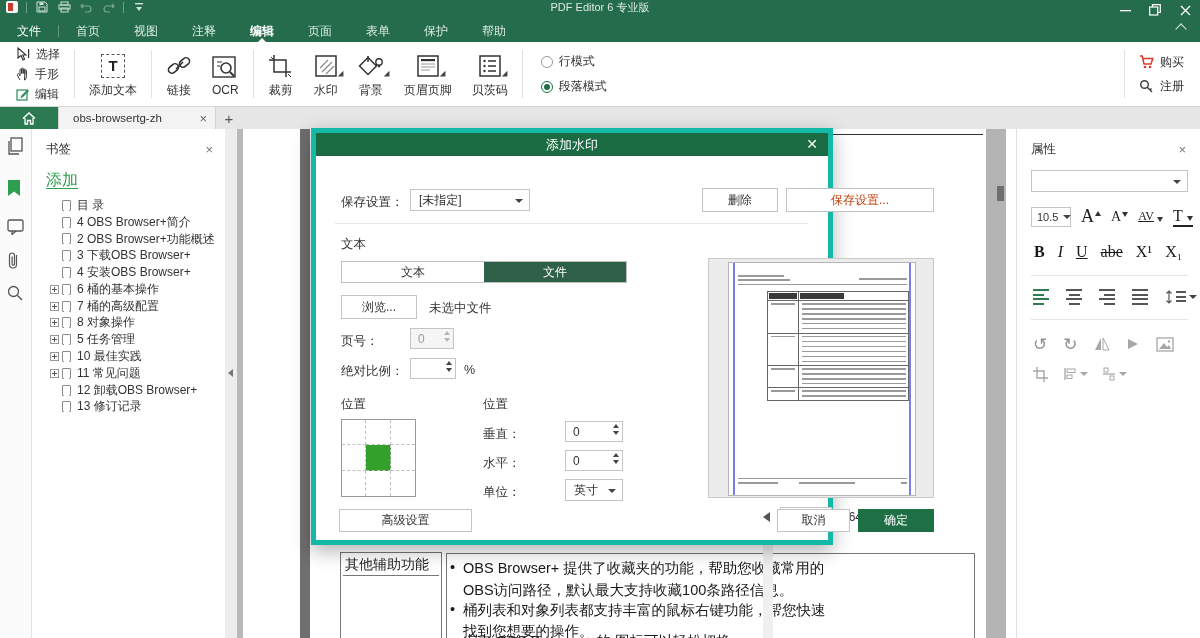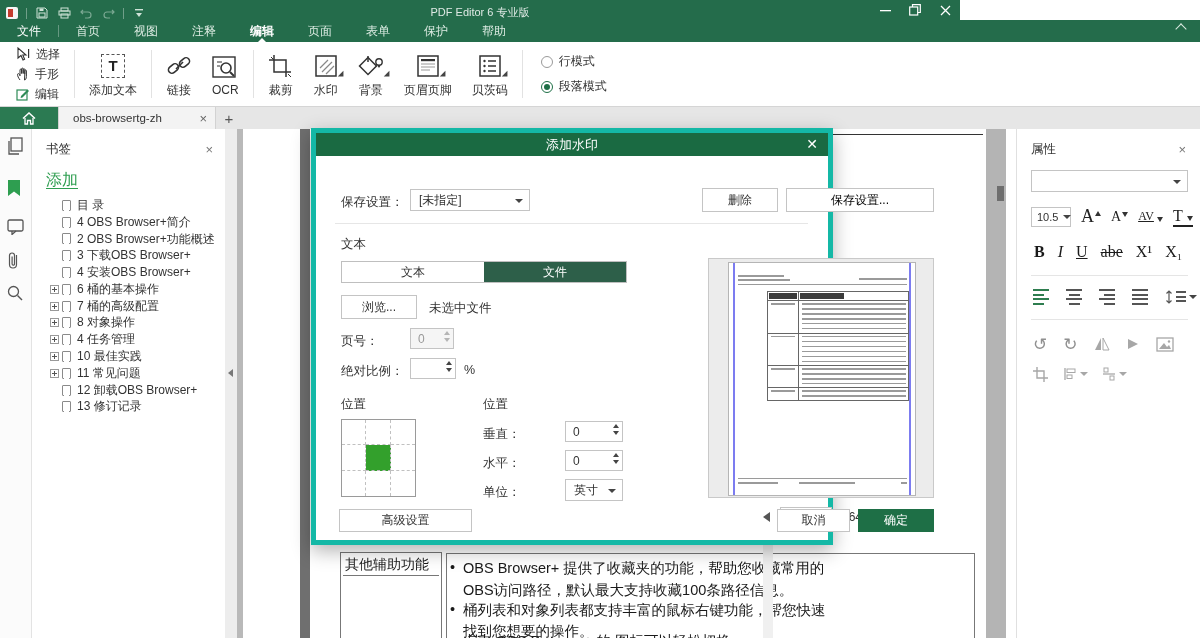--- a/index.html
+++ b/index.html
@@ -1,22 +1,22 @@
 <!DOCTYPE html>
 <html><head>
 <meta charset="utf-8">
 <style>
   * { margin:0; padding:0; box-sizing:border-box; }
   html,body { width:1200px; height:638px; overflow:hidden; background:#fff;
     font-family:"Liberation Sans","DejaVu Sans",sans-serif; }
   .app { position:relative; width:1200px; height:638px; background:#fff; overflow:hidden; }
 
   
-  .titlebar { position:absolute; left:0; top:0; width:960px; height:20px; background:#246c4b;
-    display:flex; align-items:flex-end; color:#e8f1ec; }
+  .titlebar { position:absolute; left:0; top:0; width:1200px; height:20px; background:#246c4b;
+    display:flex; align-items:flex-start; color:#e8f1ec; }
   .qat { display:flex; align-items:center; gap:8px; padding-left:6px; }
   .qat .sep { width:1px; height:11px; background:rgba(255,255,255,.35); }
   .logo { width:12px; height:12px; background:#f5f5f5; border-radius:2px; position:relative; }
   .logo::after { content:""; position:absolute; left:2px; top:2px; width:5px; height:8px; background:#c43c2e; }
   .qicon { width:14px; height:14px; display:flex; align-items:center; justify-content:center; }
   .qicon svg { display:block; }
   .dim { opacity:.5; }
   .title-center { position:absolute; left:0; right:0; text-align:center; font-size:11px; color:rgba(255,255,255,.85); }
   .winctl { position:absolute; right:0; top:0; height:20px; display:flex; }
   .winctl > div { width:30px; height:20px; display:flex; align-items:center; justify-content:center; }
@@ -146,21 +146,21 @@
     color:#fff; font-size:13px; position:relative; }
   .dlg-close { position:absolute; right:8px; top:3px; width:16px; height:16px; color:#fff; font-size:14px;
     display:flex; align-items:center; justify-content:center; }
   .dlg-body { position:relative; width:100%; height:394px; font-size:12.5px; color:#333; }
   .lbl { position:absolute; white-space:nowrap; }
   .selbox { position:absolute; height:22px; border:1px solid #c4c4c4; background:#fff;
     display:flex; align-items:center; padding:0 18px 0 8px; font-size:12px; color:#333; }
   .selbox .dd { position:absolute; right:6px; top:9px; }
   .btn { position:absolute; border:1px solid #c4c4c4; background:#fff; display:flex; align-items:center;
     justify-content:center; font-size:12px; color:#333; }
-  .btn.gray { color:#000000; }
+  .btn.gray { color:#c2410c; }
   .hr { position:absolute; left:19px; right:20px; height:1px; background:#e6e6e6; }
   .tabs { position:absolute; left:25px; top:105px; width:286px; height:22px; display:flex;
     border:1px solid #bfbfbf; }
   .tabs .t { flex:1; display:flex; align-items:center; justify-content:center; font-size:12px; }
   .tabs .t.sel { background:#2d5f49; color:#fff; }
   .spin { position:absolute; height:21px; border:1px solid #c4c4c4; background:#fff; display:flex;
     align-items:center; padding-left:7px; font-size:12px; color:#333; }
   .spin .arrows { position:absolute; right:3px; top:2px; display:flex; flex-direction:column; gap:3px; }
   .spin .arrows .u { width:0;height:0;border-left:3px solid transparent;border-right:3px solid transparent;border-bottom:4px solid #444; }
   .spin .arrows .d { width:0;height:0;border-left:3px solid transparent;border-right:3px solid transparent;border-top:4px solid #444; }
@@ -385,20 +385,37 @@
     <div class="radio-col">
       <div class="radio-row">
         <div class="radio"></div>
         <span>行模式</span>
       </div>
       <div class="radio-row">
         <div class="radio checked"></div>
         <span>段落模式</span>
       </div>
     </div>
+    <div class="tb-right">
+      <div class="row">
+        <svg width="15" height="14" viewBox="0 0 15 14">
+            <path d="M1 1 H3.2 L5 9 H12 L13.8 3.5 H4" fill="none" stroke="#d93a2b" stroke-width="1.5"></path>
+            <circle cx="6" cy="12" r="1.3" fill="#d93a2b"></circle>
+            <circle cx="11" cy="12" r="1.3" fill="#d93a2b"></circle>
+          </svg>
+        <span>购买</span>
+      </div>
+      <div class="row">
+        <svg width="15" height="14" viewBox="0 0 15 14">
+            <circle cx="5.5" cy="5.5" r="3.8" fill="none" stroke="#444" stroke-width="1.5"></circle>
+            <path d="M8.5 8.5 L13 13 M11 11 L12.5 9.5" stroke="#444" stroke-width="1.5"></path>
+          </svg>
+        <span>注册</span>
+      </div>
+    </div>
   </div>
 
   <div class="tabbar">
     <div class="home-btn">
       <svg width="14" height="13" viewBox="0 0 14 13">
           <path d="M1 6.5 L7 1 L13 6.5" fill="none" stroke="#fff" stroke-width="1.5"></path>
           <path d="M3 6 V12 H5.5 V8.5 H8.5 V12 H11 V6" fill="none" stroke="#fff" stroke-width="1.3"></path>
         </svg>
     </div>
     <div class="doc-tab">
@@ -479,21 +496,21 @@
             <span>7 桶的高级配置</span>
           </div>
         <div class="bm-row exp">
             <div class="plusbox"></div>
             <div class="bm-glyph"></div>
             <span>8 对象操作</span>
           </div>
         <div class="bm-row exp">
             <div class="plusbox"></div>
             <div class="bm-glyph"></div>
-            <span>4 任务管理</span>
+            <span>5 任务管理</span>
           </div>
         <div class="bm-row exp">
             <div class="plusbox"></div>
             <div class="bm-glyph"></div>
             <span>10 最佳实践</span>
           </div>
         <div class="bm-row exp">
             <div class="plusbox"></div>
             <div class="bm-glyph"></div>
             <span>11 常见问题</span>

